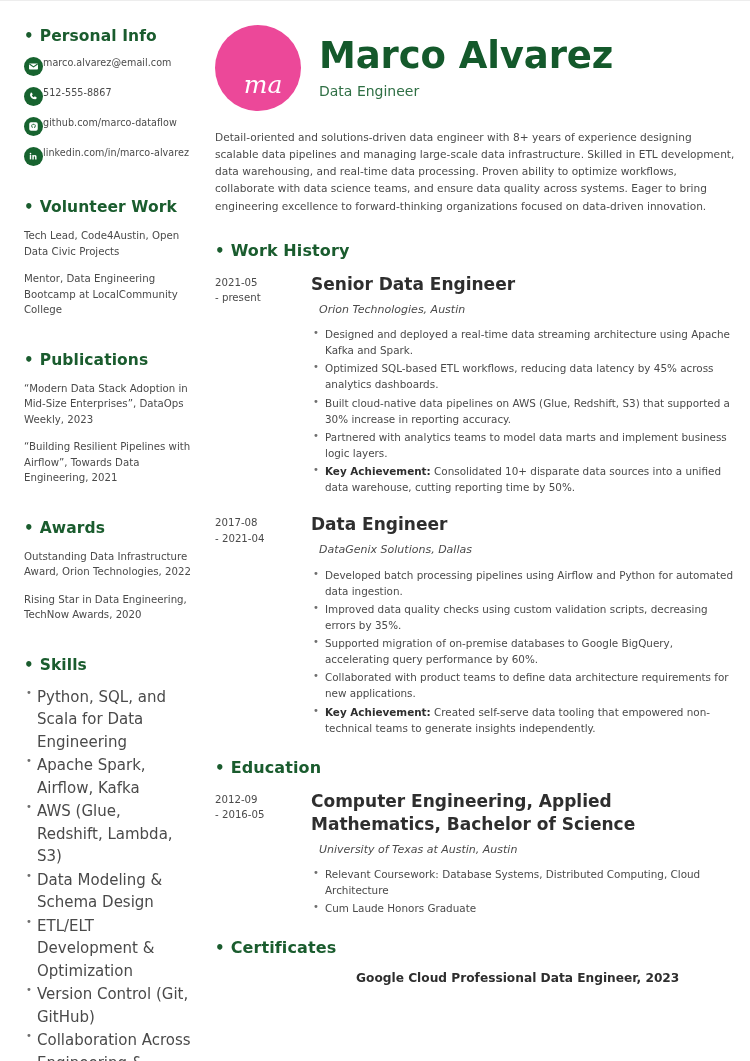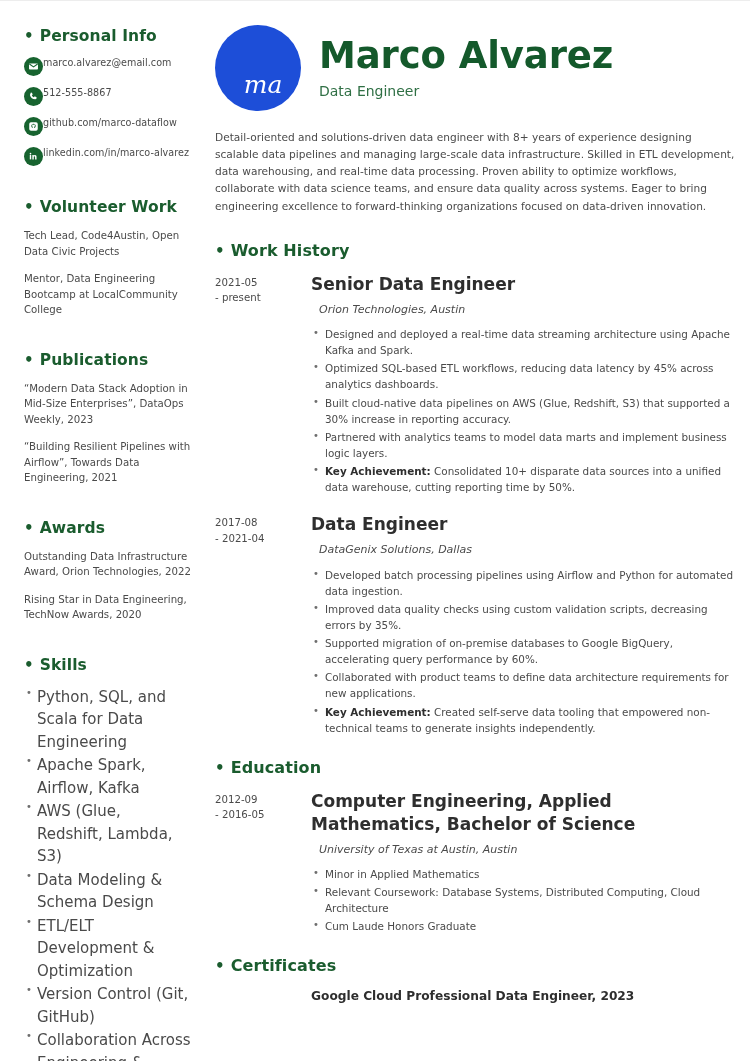--- a/index.html
+++ b/index.html
@@ -111,21 +111,21 @@
     display: flex;
     align-items: center;
     gap: 18px;
     margin-bottom: 18px;
   }
   .avatar {
     width: 86px;
     height: 86px;
     flex: 0 0 86px;
     border-radius: 50%;
-    background: #1d4ed8;
+    background: #ec4899;
     position: relative;
   }
   .avatar .initials {
     position: absolute;
     left: 0;
     right: 0;
     bottom: 14px;
     text-align: center;
     color: #ffffff;
     font-family: "DejaVu Serif", serif;
@@ -206,20 +206,21 @@
     left: -12px;
     top: -1px;
     color: #6d6d6d;
     font-size: 10px;
   }
   ul.duties li b { color: #2e2e2e; font-weight: bold; }
   .sec-block { margin-bottom: 20px; }
   .cert-row {
     display: flex;
     align-items: flex-start;
+    gap: 45px;
   }
   .cert-name {
     font-size: 12.2px;
     font-weight: bold;
     color: #2e2e2e;
     line-height: 1.35;
   }
 </style>
 </head>
 <body>
@@ -385,21 +386,20 @@
 
         <div class="entry">
           <div class="dates">
             <div>2012-09</div>
             <div>- 2016-05</div>
           </div>
           <div class="entry-body">
             <div class="job-title">Computer Engineering, Applied Mathematics, Bachelor of Science</div>
             <div class="org">University of Texas at Austin, Austin</div>
             <ul class="duties">
-              <li><span>Minor in Applied Mathematics</span></li>
               <li><span>Relevant Coursework: Database Systems, Distributed Computing, Cloud Architecture</span></li>
               <li><span>Cum Laude Honors Graduate</span></li>
             </ul>
           </div>
         </div>
       </div>
 
       <div class="sec-block">
         <h2 class="sec-head">
           <span class="dot">•</span>

